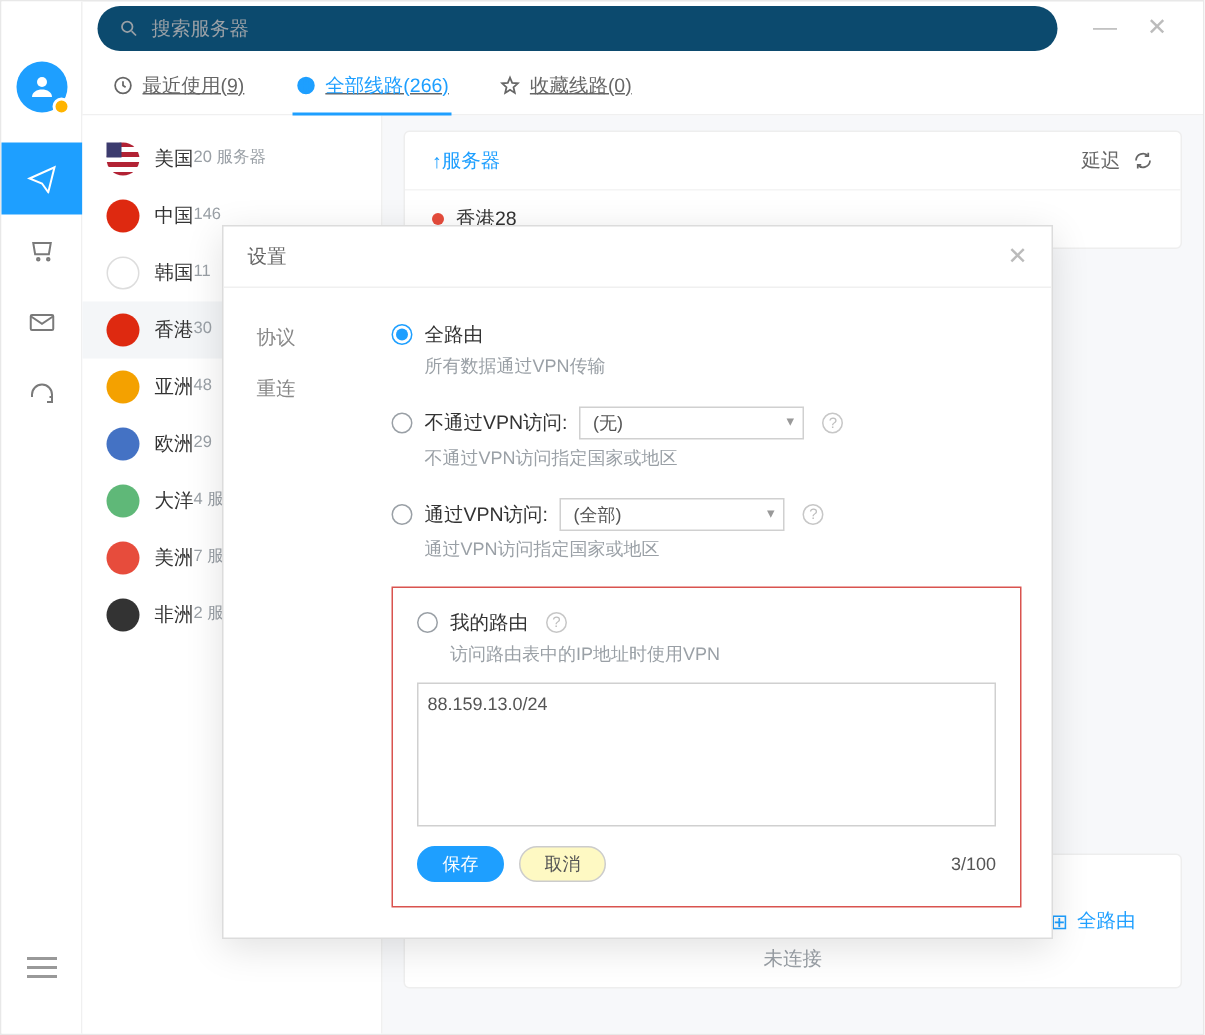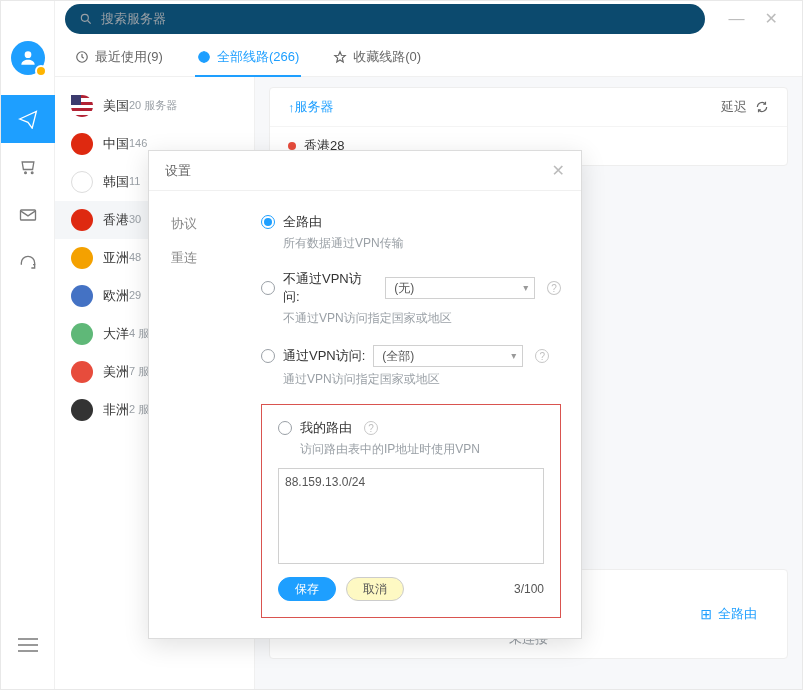--- a/index.html
+++ b/index.html
@@ -23,21 +23,21 @@
 .main { flex:1; display:flex; flex-direction:column; }
 
 
 .topbar { height: 36px; display:flex; align-items:center; padding: 4px 10px; }
 .search { flex:0 0 640px; height:30px; background:#0c4a6e; border-radius:15px; display:flex; align-items:center; padding:0 14px; color:#9aa0a6; font-size:13px; }
 .search svg { width:14px; height:14px; margin-right:8px; stroke:#9aa0a6; fill:none; stroke-width:2;}
 .win-controls { margin-left:auto; display:flex; gap:20px; padding-right:14px; color:#bcbcbc; }
 .win-controls span { cursor:pointer; font-size:16px; line-height:1; }
 
 
-.tabs { height:40px; display:flex; align-items:center; padding:0 18px; gap:30px; font-size:13px; color:#666; border-bottom:1px solid #f0f0f0;}
+.tabs { height:40px; display:flex; align-items:center; padding:0 18px; gap:30px; font-size:13px; color:#666; border-bottom:1px solid #f0f0f0;text-decoration:underline;}
 .tab { display:flex; align-items:center; gap:6px; cursor:pointer; position:relative; padding:0 2px;}
 .tab.active { color:#1e9fff; }
 .tab.active::after { content:""; position:absolute; left:0; right:0; bottom:-11px; height:2px; background:#1e9fff;}
 .tab svg { width:14px; height:14px; stroke:currentColor; fill:none; stroke-width:2;}
 .tab.active svg { fill:#1e9fff; stroke:#1e9fff;}
 
 
 .content { flex:1; display:flex; background:#f7f8fa; }
 .country-list { width:200px; background:#fff; padding:10px 0; border-right:1px solid #f0f0f0;}
 .country-item { display:flex; align-items:center; gap:10px; padding:8px 16px; cursor:pointer;}
@@ -55,21 +55,21 @@
 .server-header .lat svg{ width:14px; height:14px; stroke:#666; fill:none; stroke-width:2;}
 .server-row { padding:10px 18px; font-size:13px; color:#333; display:flex; align-items:center;}
 .srv-dot { width:8px;height:8px;border-radius:50%; background:#e74c3c; margin-right:8px;}
 
 
 .status-strip { position:absolute; left:14px; right:14px; bottom:30px; background:#fff; border:1px solid #eee; border-radius:4px; height:90px; display:flex; align-items:center; justify-content:space-between; padding:0 30px; font-size:13px; color:#1e9fff;}
 .status-center { position:absolute; left:50%; transform:translateX(-50%); text-align:center; color:#9aa0a6;}
 .status-center .spinner { width:44px; height:44px; border:2px solid #d4e8ff; border-top-color:#1e9fff; border-radius:50%; margin:0 auto 6px; }
 
 
-.modal { position:absolute; top:150px; left:148px; width:434px; background:#fff; border:1px solid #dcdcdc; box-shadow:0 6px 24px rgba(0,0,0,0.12); }
+.modal { position:absolute; top:150px; left:148px; width:554px; background:#fff; border:1px solid #dcdcdc; box-shadow:0 6px 24px rgba(0,0,0,0.12); }
 .modal-header { display:flex; align-items:center; padding:10px 16px; font-size:13px; color:#666; border-bottom:1px solid #f0f0f0;}
 .modal-header .close { margin-left:auto; color:#bbb; cursor:pointer; font-size:16px;}
 .modal-body { display:flex; }
 .modal-side { width:108px; padding:16px 0 16px 22px; font-size:13px; }
 .modal-side div { padding:8px 0; color:#888; cursor:pointer;}
 .modal-side div.active { color:#1e9fff; border-left:2px solid #1e9fff; margin-left:-22px; padding-left:20px;}
 .modal-main { flex:1; padding:14px 20px 20px 4px; font-size:13px; color:#333;}
 .route-opt { padding:8px 0 4px; display:flex; align-items:center; gap:8px;}
 .route-opt .radio { width:14px; height:14px; border:1px solid #9aa0a6; border-radius:50%; display:inline-flex; align-items:center; justify-content:center; flex-shrink:0;}
 .route-opt.selected .radio { border-color:#1e9fff;}

